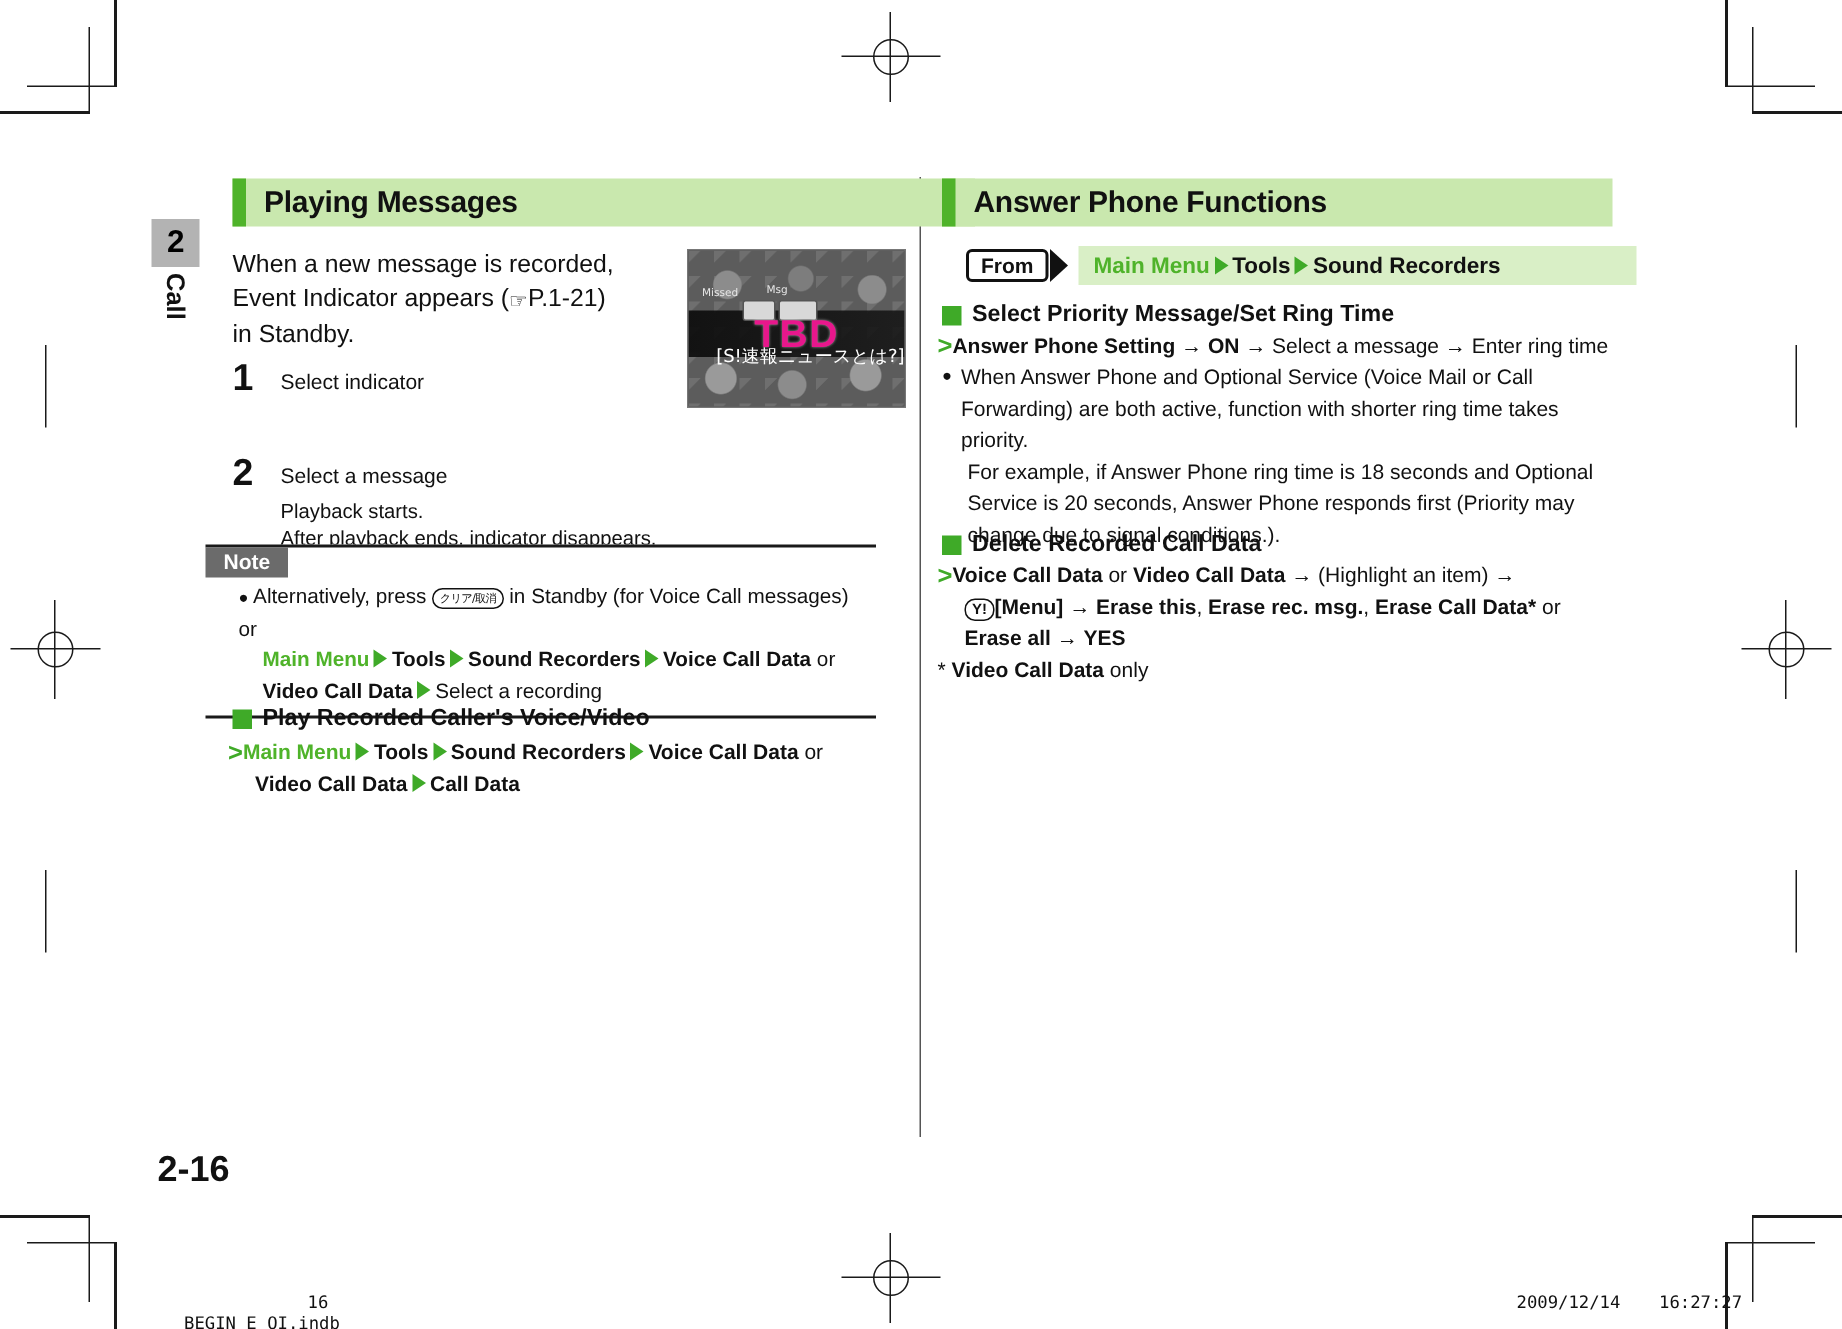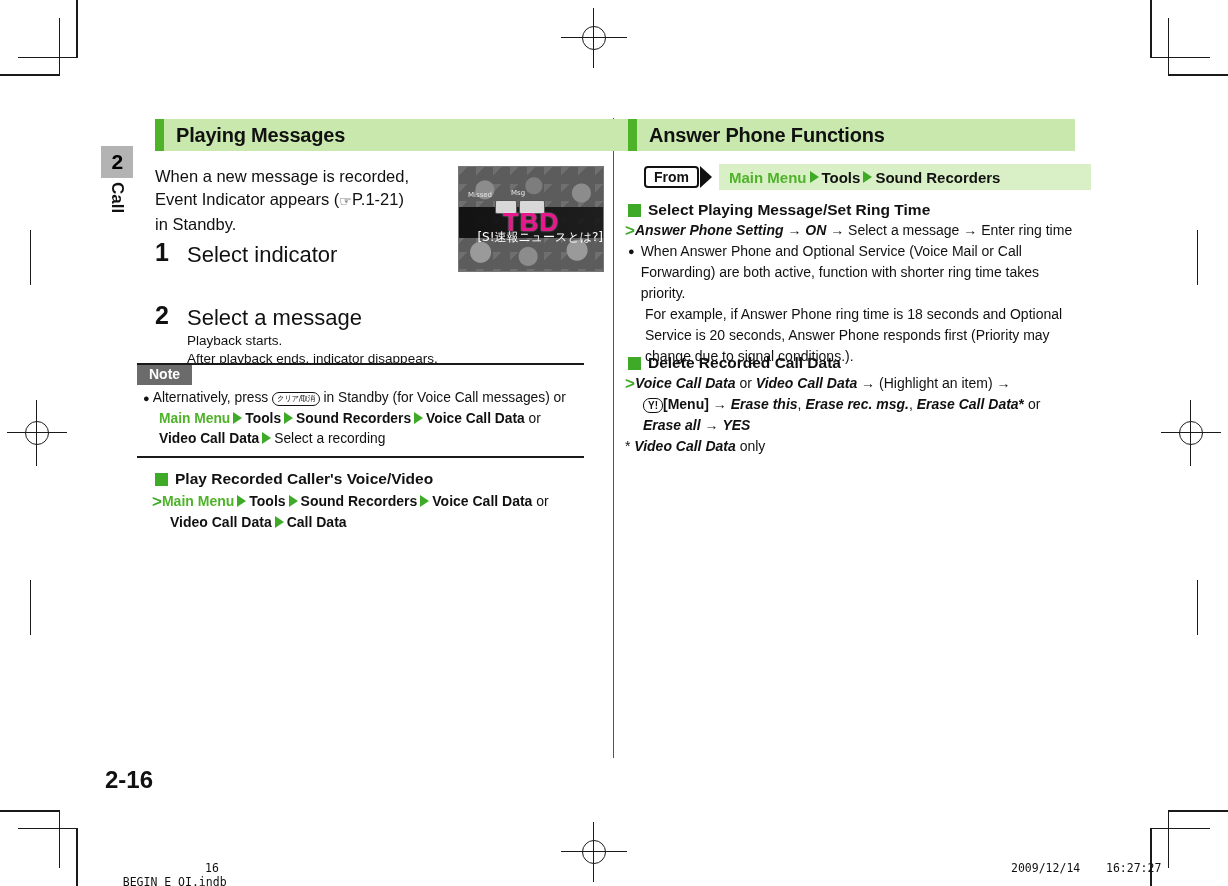--- a/index.html
+++ b/index.html
@@ -98,21 +98,21 @@
   .step { position: relative; }
   .step-num {
     position: absolute;
     left: 0; top: -4px;
     font-size: 25px;
     font-weight: bold;
     color: #111;
     line-height: 1;
   }
   .step-title {
-    font-size: 22px;
+    font-size: 14px;
     color: #111;
     line-height: 21px;
   }
   .step-sub {
     font-size: 13.5px;
     color: #111;
     line-height: 18px;
   }
 
   
@@ -188,20 +188,21 @@
     font-size: 14px;
     font-weight: bold;
     padding: 1px 12px 2px 12px;
     line-height: 17px;
   }
   .note-body {
     font-size: 13.8px;
     line-height: 20.5px;
     padding: 3px 6px 6px 6px;
     color: #111;
+    margin-left: 16px;
   }
 
   
   .sq-head {
     position: absolute;
     font-size: 15.5px;
     font-weight: bold;
     color: #111;
     display: flex;
     align-items: center;
@@ -228,21 +229,21 @@
     display: inline-block;
     color: #3faa28;
     font-weight: bold;
     font-size: 17px;
     line-height: 1;
     vertical-align: -1px;
   }
 
   .mm { color: #4fb32a; font-weight: bold; }
   .bold { font-weight: bold; }
-  .bi { font-weight: bold; font-style: italic; }
+  .bi { font-weight: bold; }
 
   .proc {
     position: absolute;
     font-size: 14px;
     line-height: 21px;
     color: #111;
   }
 
   
   .from-row {
@@ -475,21 +476,21 @@
       <span class="mm">Main Menu</span>
         <span class="gtri"></span>
         <span>Tools</span>
         <span class="gtri"></span>
         <span>Sound Recorders</span>
     </div>
   </div>
 
   <div class="sq-head" style="left:628px;top:201px;">
     <span class="gsq"></span>
-    <span>Select Playing Message/Set Ring Time</span>
+    <span>Select Priority Message/Set Ring Time</span>
   </div>
 
   <div class="proc" style="left:625px;top:220px;width:455px;">
     <div>
       <span class="gchev">&gt;</span><span class="bi">Answer Phone Setting</span><span> → </span><span class="bi">ON</span><span> → Select a message → Enter ring time</span>
     </div>
   </div>
 
   <div class="proc" style="left:628px;top:241px;width:452px;font-size:14px;line-height:21px;">
     <div style="display:flex;gap:6px;">

